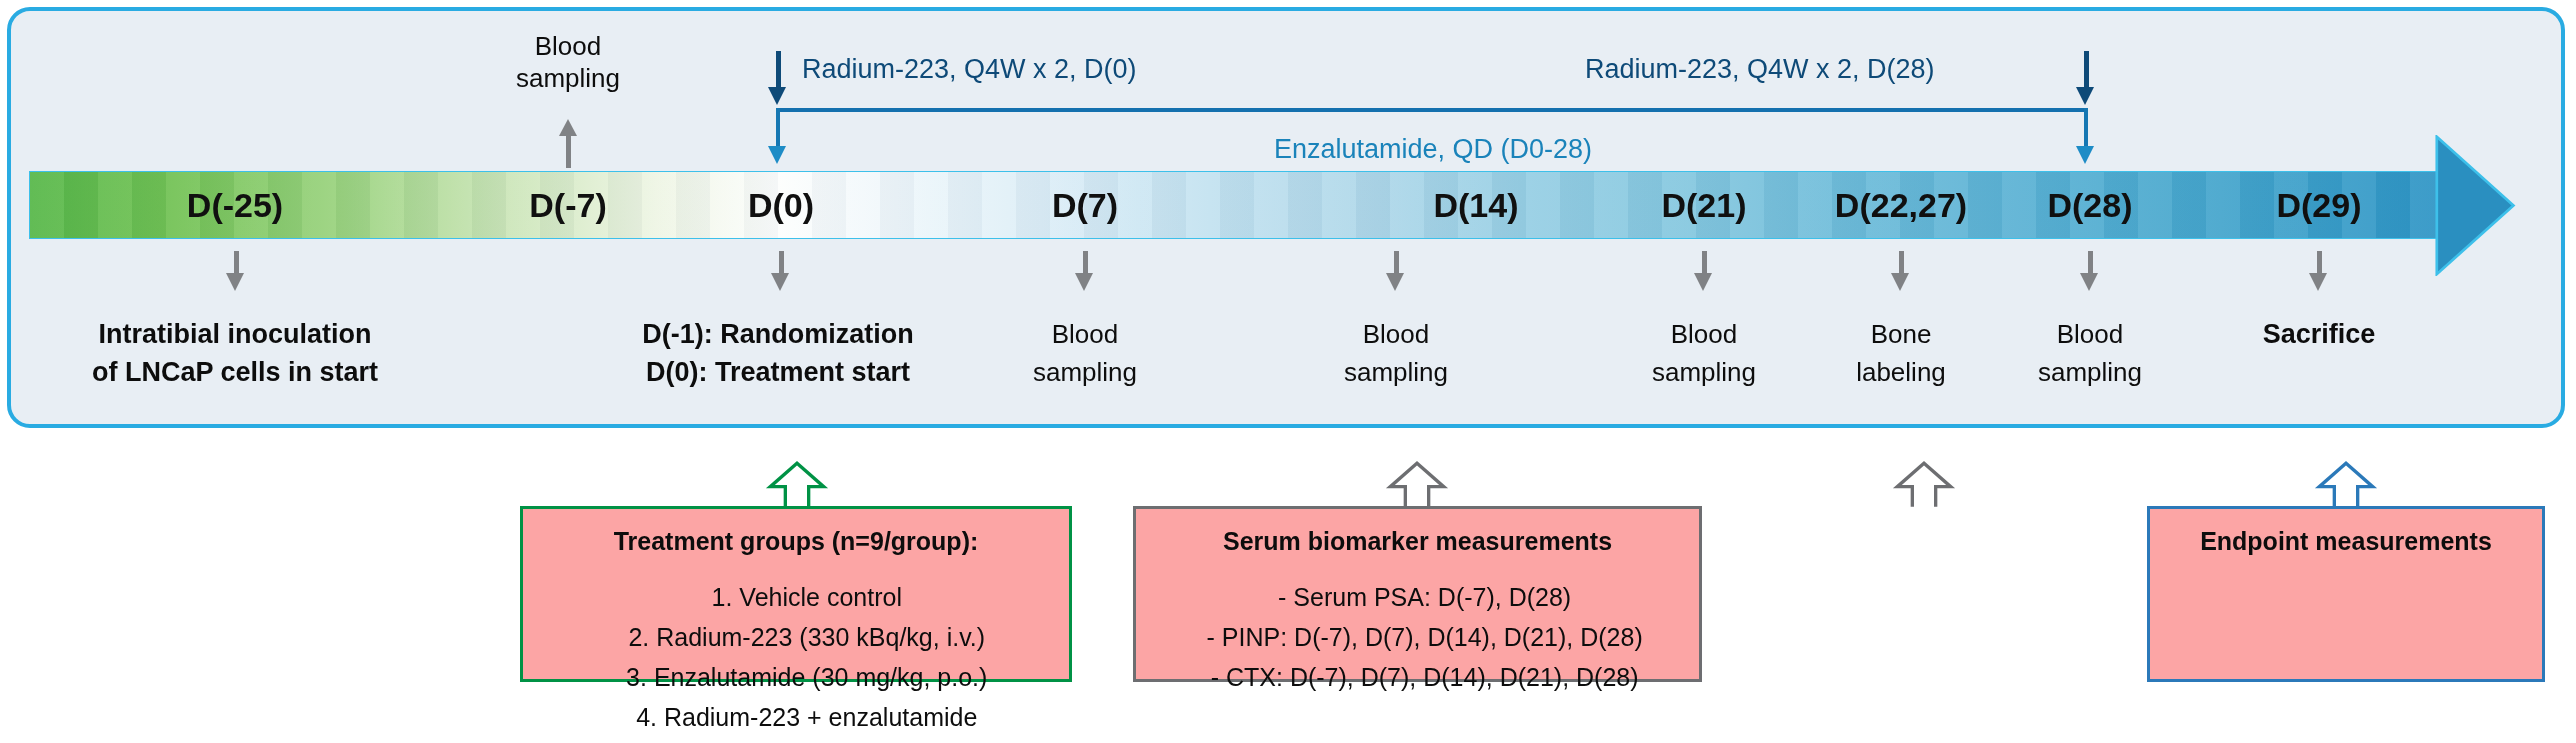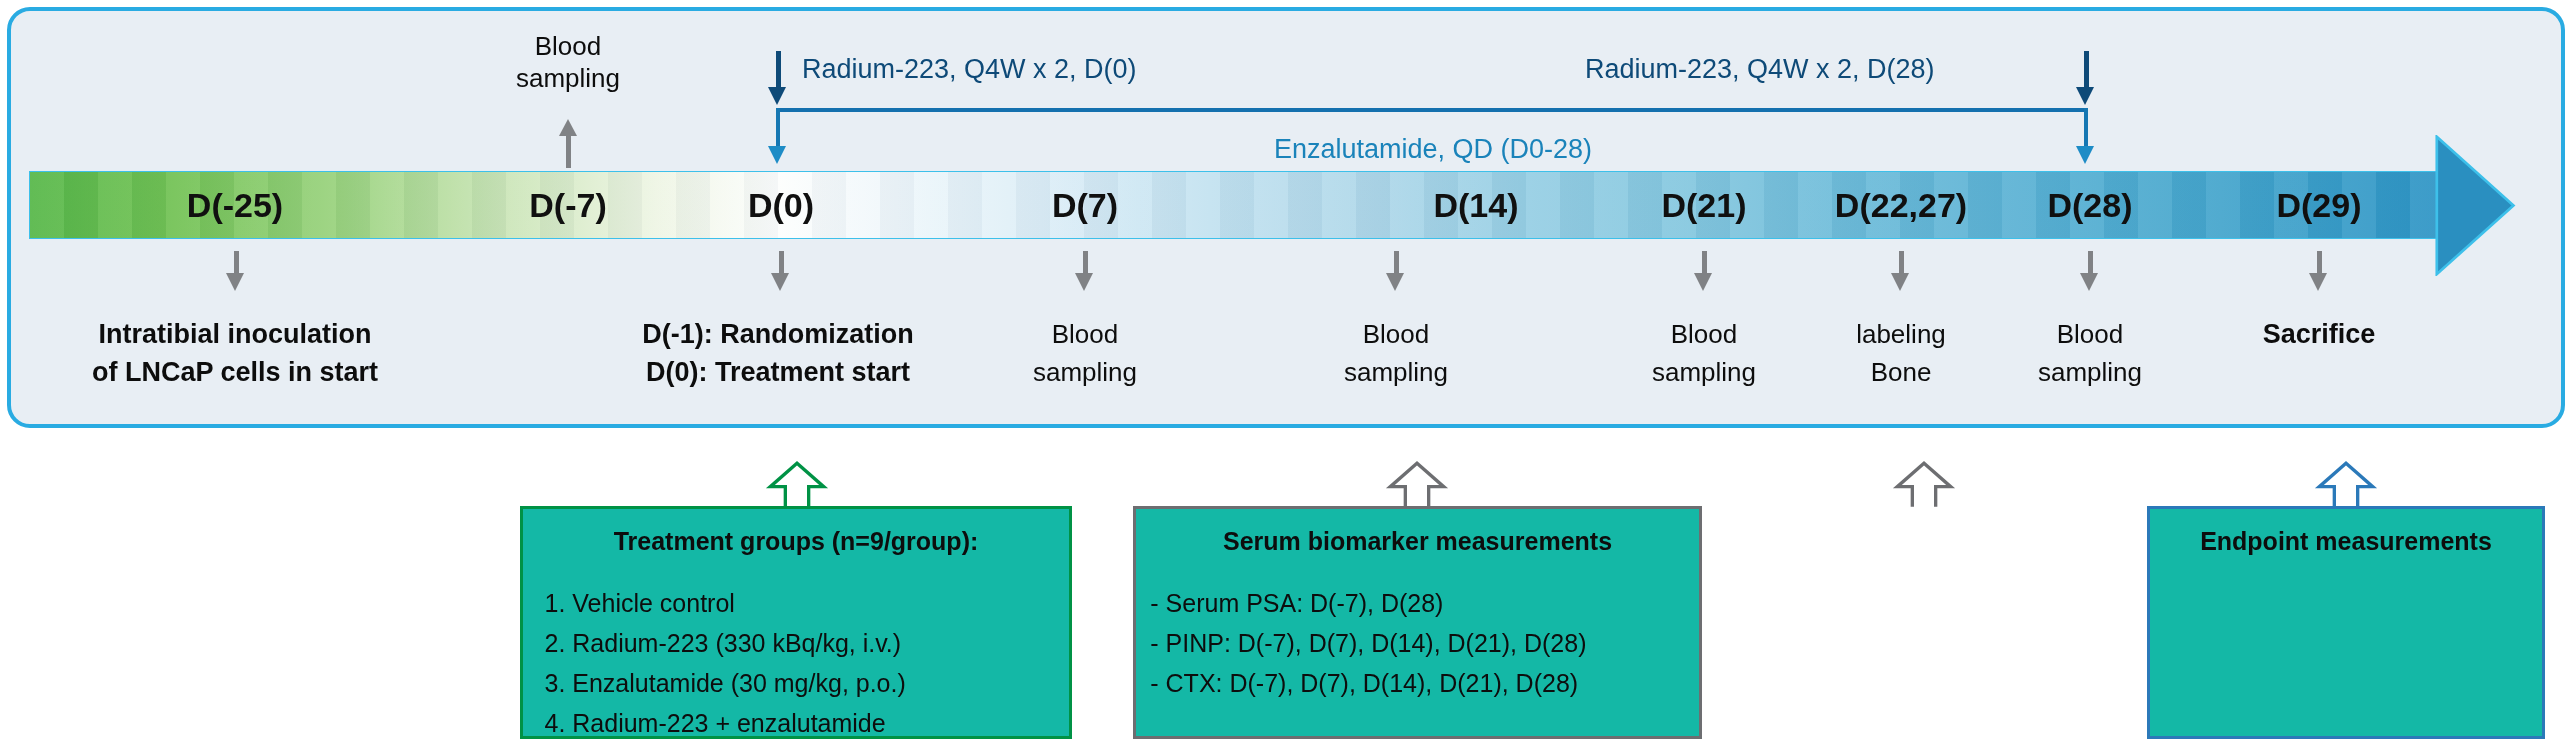--- a/index.html
+++ b/index.html
@@ -37,26 +37,26 @@
   .head-up-gray{border-left:9px solid transparent;border-right:9px solid transparent;border-bottom:17px solid #808285;}
   
   .txt-navy{position:absolute;font-size:27px;color:#0e4a78;white-space:nowrap;}
   .txt-enza{position:absolute;font-size:27px;color:#1a83ba;white-space:nowrap;text-align:center;}
   .bracket-h{position:absolute;background:#1470ae;height:3.6px;}
   .bracket-v{position:absolute;background:#1577b3;width:3.6px;}
   
   .cap{position:absolute;width:358px;text-align:center;font-size:26px;line-height:38px;color:#0d0d0d;}
   .cap.bold{font-weight:bold;font-size:27px;}
   
-  .box{position:absolute;top:506px;height:233px;background:#14b8a6;box-sizing:border-box;}
+  .box{position:absolute;top:506px;height:176px;background:#fca5a5;box-sizing:border-box;}
   .box.green{border:3.6px solid #009245;}
   .box.gray{border:3.6px solid #6d6e71;}
   .box.blue{border:3.6px solid #2b79b9;}
   .box-title{margin-top:18px;text-align:center;font-size:25px;font-weight:bold;color:#0d0d0d;}
-  .box-items{margin-top:27px;font-size:25px;line-height:40px;color:#0d0d0d;}
+  .box-items{margin-top:21px;font-size:25px;line-height:40px;color:#0d0d0d;text-align:center;}
   .pad-lg{padding-left:21.5px;} .pad-sm{padding-left:14.3px;}
   .box-item{white-space:nowrap;}
   
   .blockarrow{position:absolute;top:460px;width:68px;height:50px;}
   .blockarrow path{fill:#ffffff;stroke-width:4;stroke-linejoin:miter;}
   .ba-green path{stroke:#009245;} .ba-gray path{stroke:#6d6e71;} .ba-blue path{stroke:#2b79b9;}
 </style>
 </head>
 <body>
 
@@ -134,22 +134,22 @@
   </div>
   <div class="cap" style="left:1217px;top:315px">
     <span style="display:block">Blood</span>
     <span style="display:block">sampling</span>
   </div>
   <div class="cap" style="left:1525px;top:315px">
     <span style="display:block">Blood</span>
     <span style="display:block">sampling</span>
   </div>
   <div class="cap" style="left:1722px;top:315px">
+    <span style="display:block">Bone</span>
     <span style="display:block">labeling</span>
-    <span style="display:block">Bone</span>
   </div>
   <div class="cap" style="left:1911px;top:315px">
     <span style="display:block">Blood</span>
     <span style="display:block">sampling</span>
   </div>
   <div class="cap bold" style="left:2140px;top:315px">
     <span style="display:block">Sacrifice</span>
   </div>
 
   <svg class="blockarrow ba-green" style="left:763px" viewBox="0 0 76 60">

